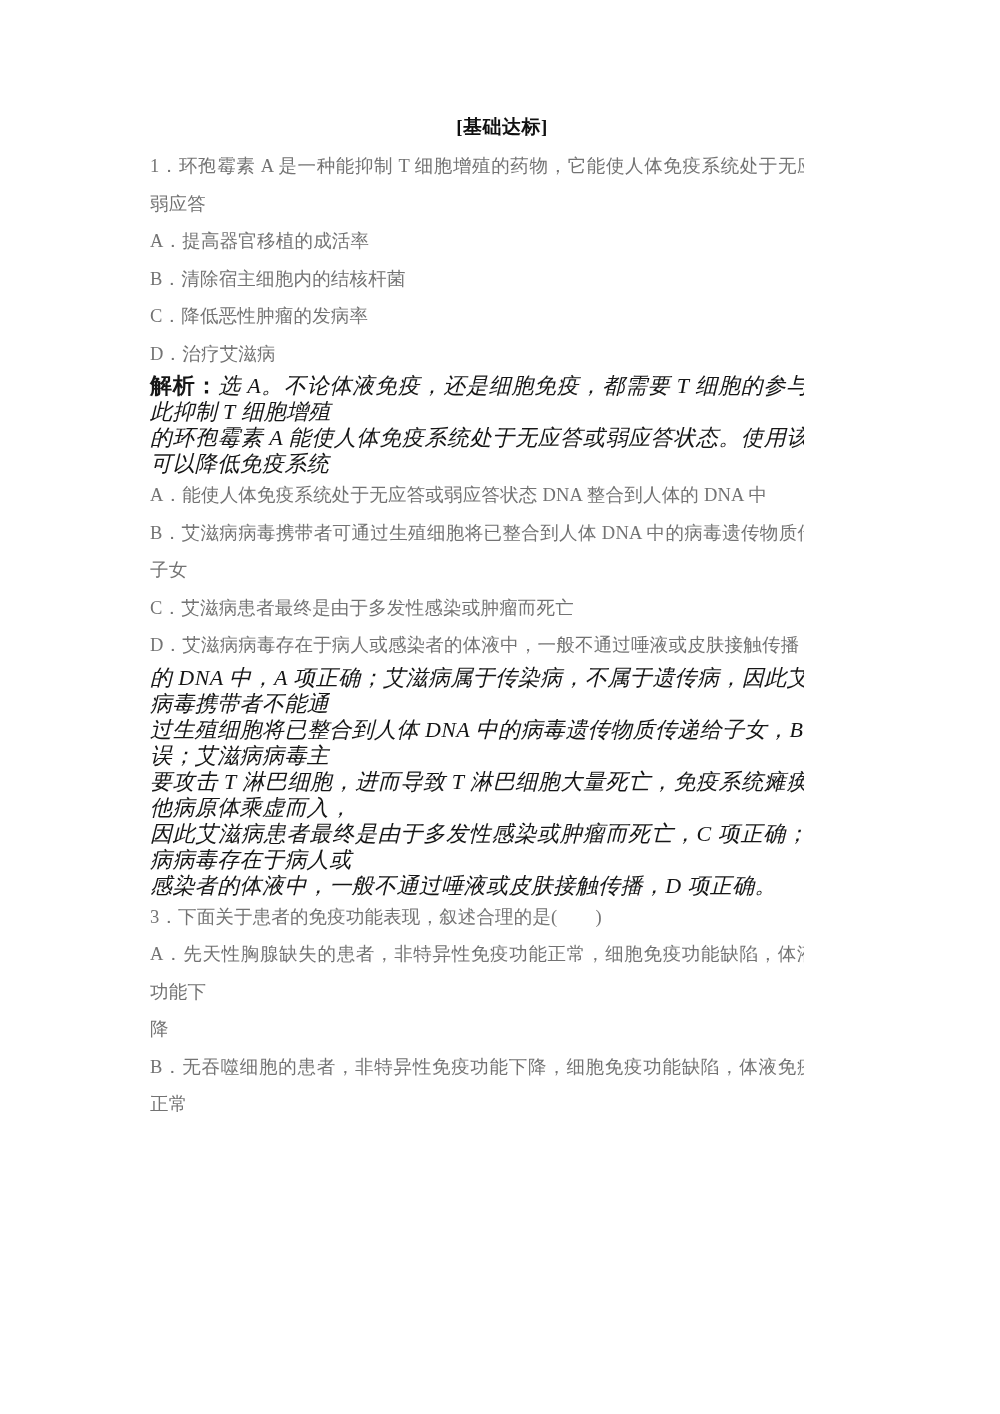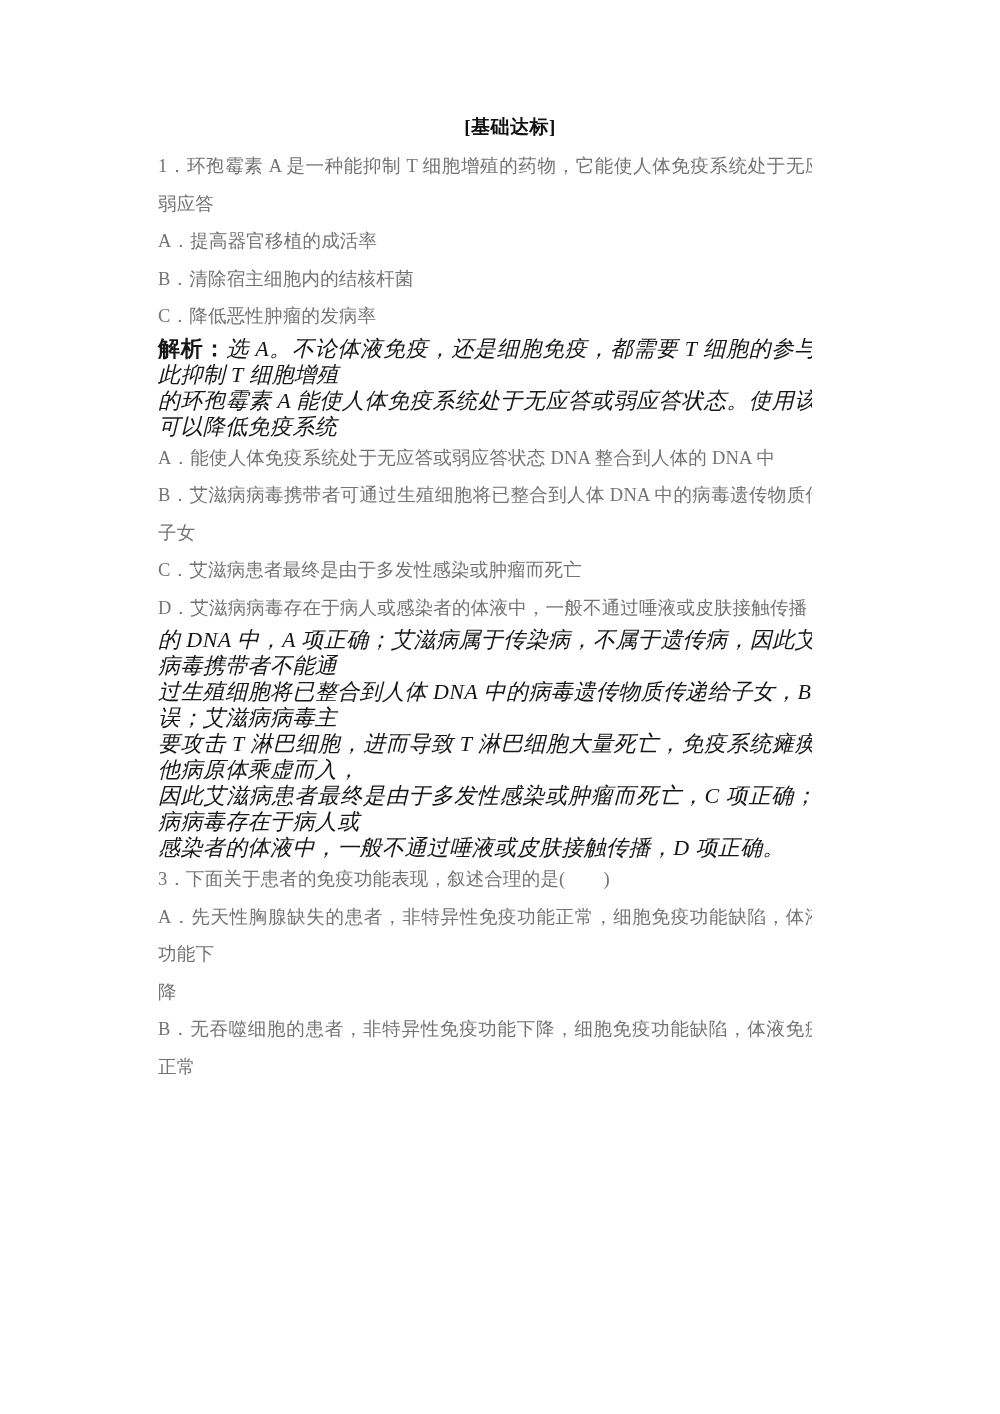--- a/index.html
+++ b/index.html
@@ -12,21 +12,21 @@
     width: 1000px;
     height: 1414px;
     position: relative;
     font-family: "Liberation Serif", "DejaVu Serif", serif;
     color: #1a1a1a;
     -webkit-font-smoothing: antialiased;
   }
 
   .page {
     position: absolute;
-    left: 8px; top: 0;
+    left: 0; top: 0;
     width: 804px;
     height: 1414px;
     background: #ffffff;
     overflow: hidden;
   }
 
   .content {
     position: absolute;
     left: 150px;
     top: 112px;
@@ -97,20 +97,21 @@
   <div class="content">
 
     <div class="section-title">[基础达标]</div>
 
     <div class="q-block">
       <div class="line stem">1．环孢霉素 A 是一种能抑制 T 细胞增殖的药物，它能使人体免疫系统处于无应答或弱应答</div>
 
       <div class="line option">A．提高器官移植的成活率</div>
       <div class="line option">B．清除宿主细胞内的结核杆菌</div>
       <div class="line option">C．降低恶性肿瘤的发病率</div>
+      <div class="line option">D．治疗艾滋病</div>
 
       <div class="explain"><span class="lbl">解析：</span><span>选 A。不论体液免疫，还是细胞免疫，都需要 T 细胞的参与，因此抑制 T 细胞增殖</span></div>
       <div class="explain">的环孢霉素 A 能使人体免疫系统处于无应答或弱应答状态。使用该药物可以降低免疫系统</div>
     </div>
 
     <div class="q-block">
 
       <div class="line option">A．能使人体免疫系统处于无应答或弱应答状态 DNA 整合到人体的 DNA 中</div>
       <div class="line option">B．艾滋病病毒携带者可通过生殖细胞将已整合到人体 DNA 中的病毒遗传物质传递给子女</div>
       <div class="line option">C．艾滋病患者最终是由于多发性感染或肿瘤而死亡</div>

